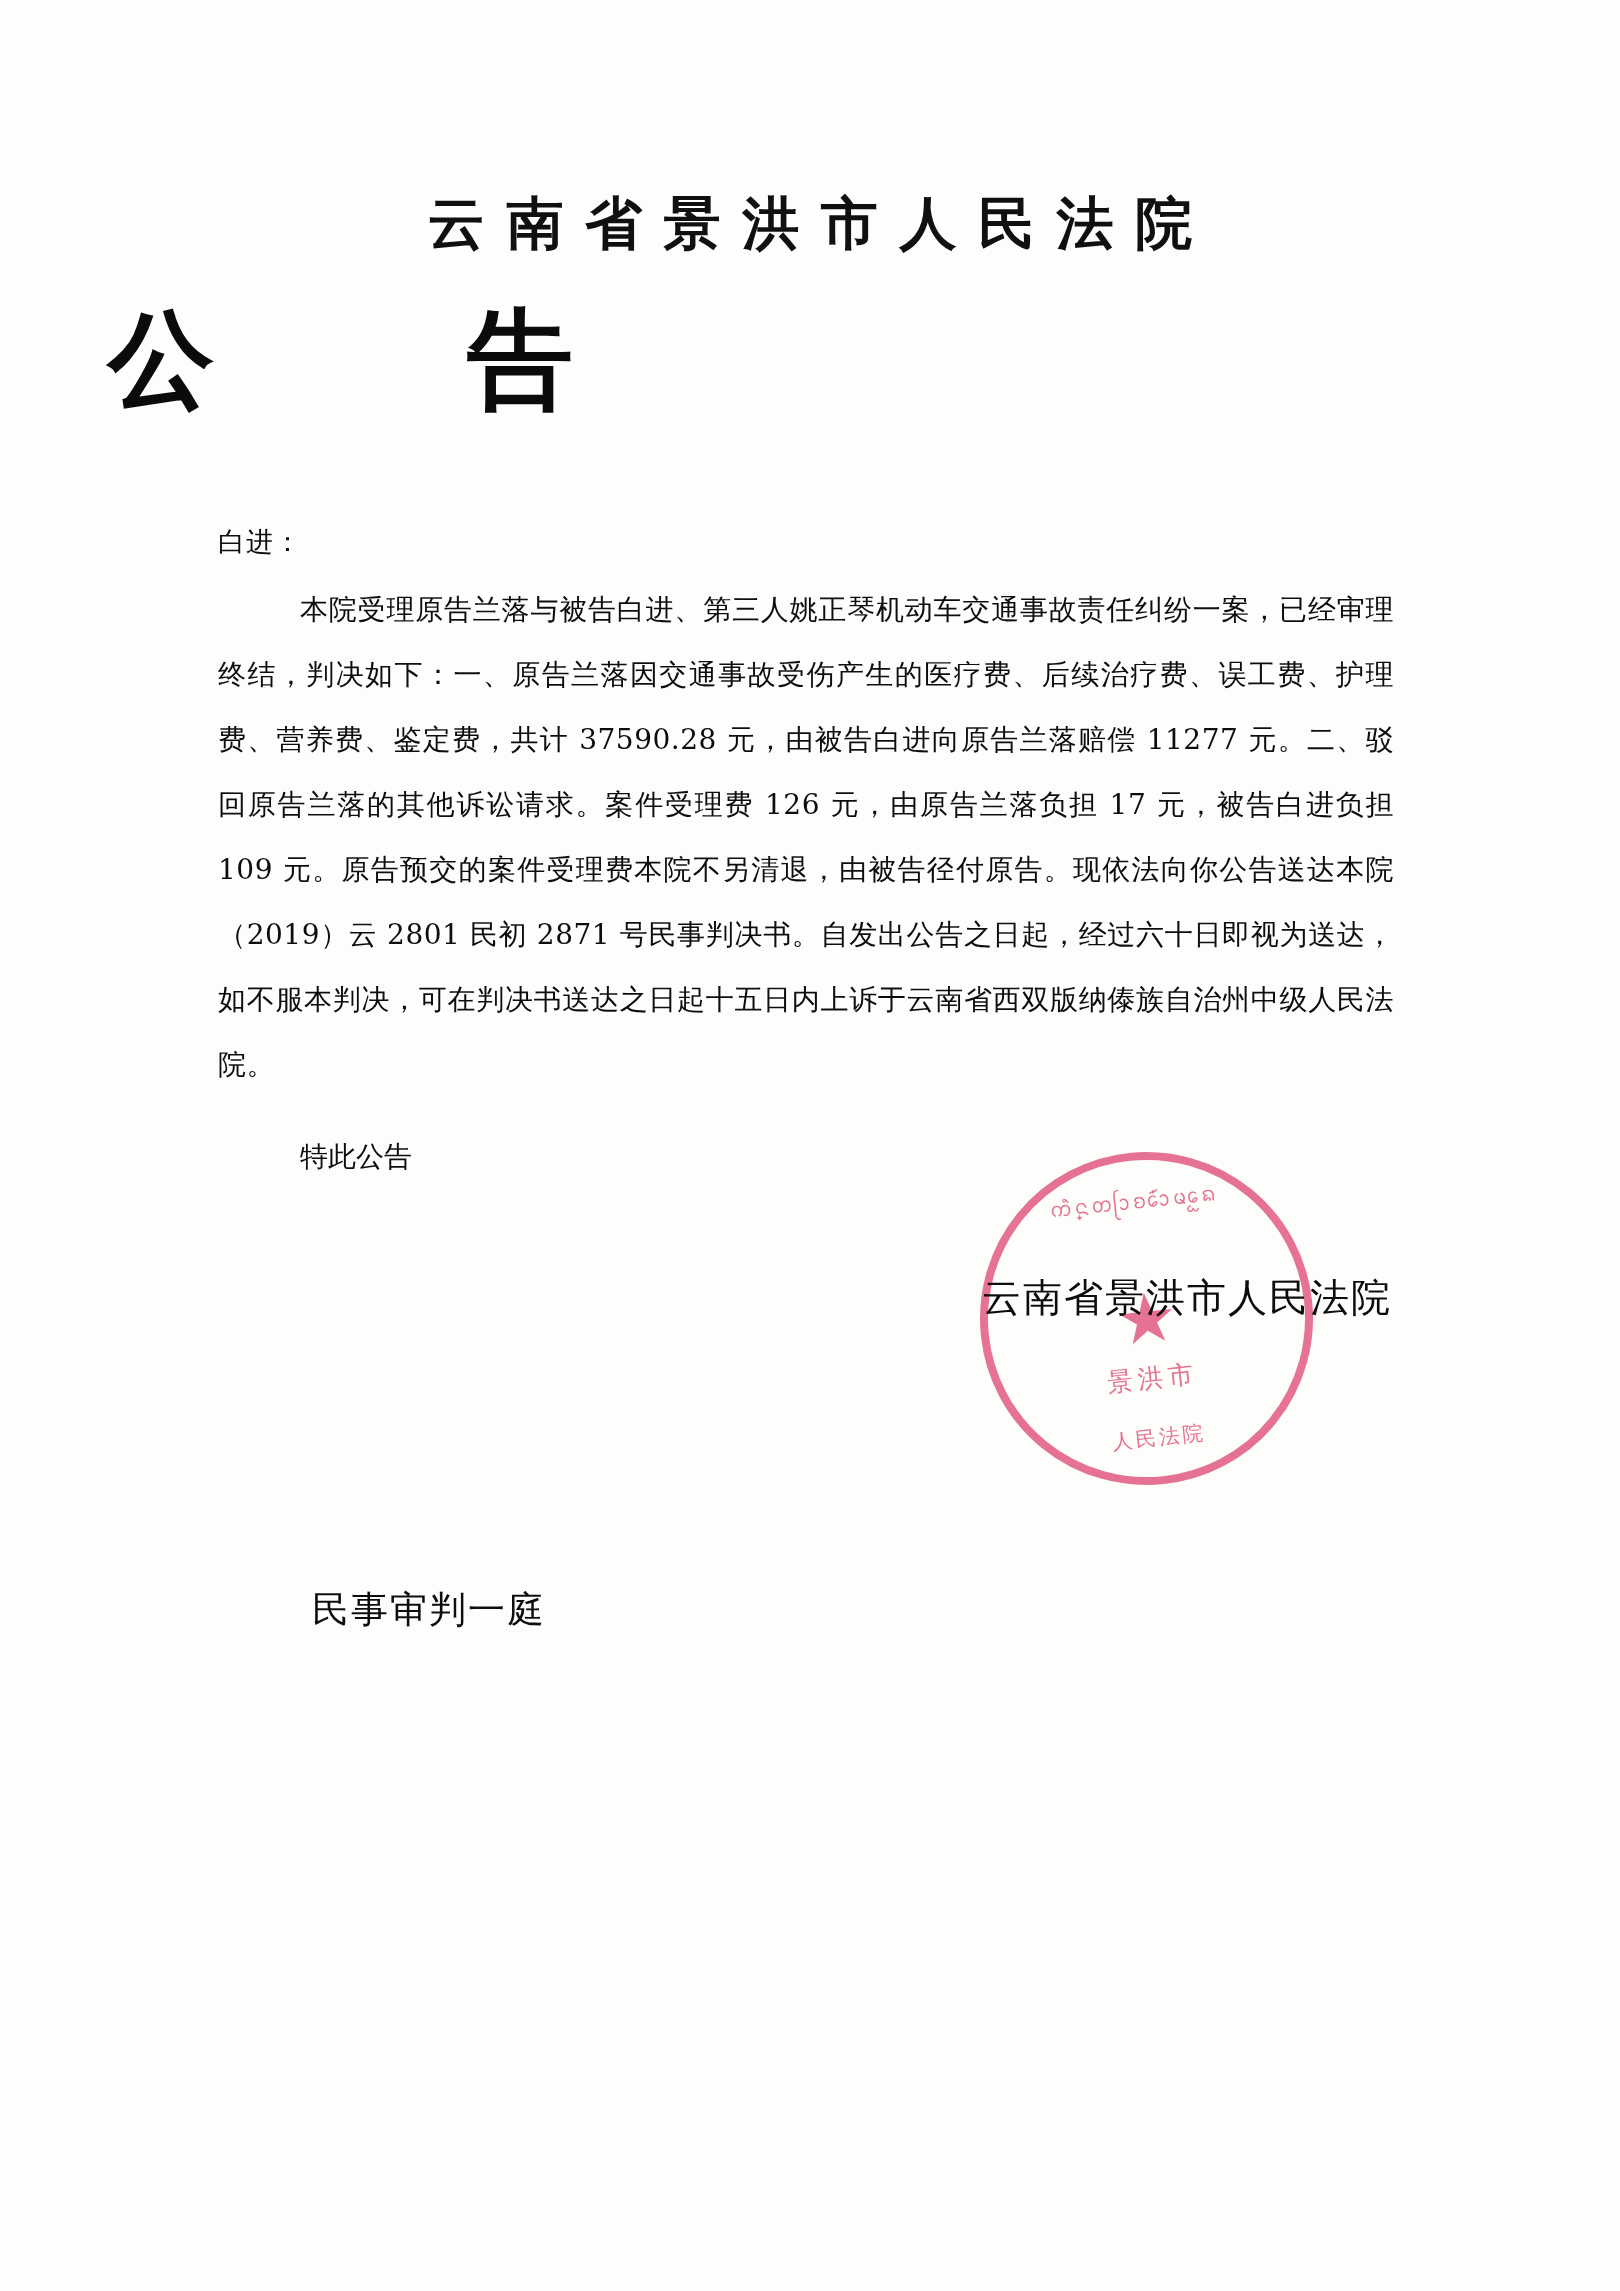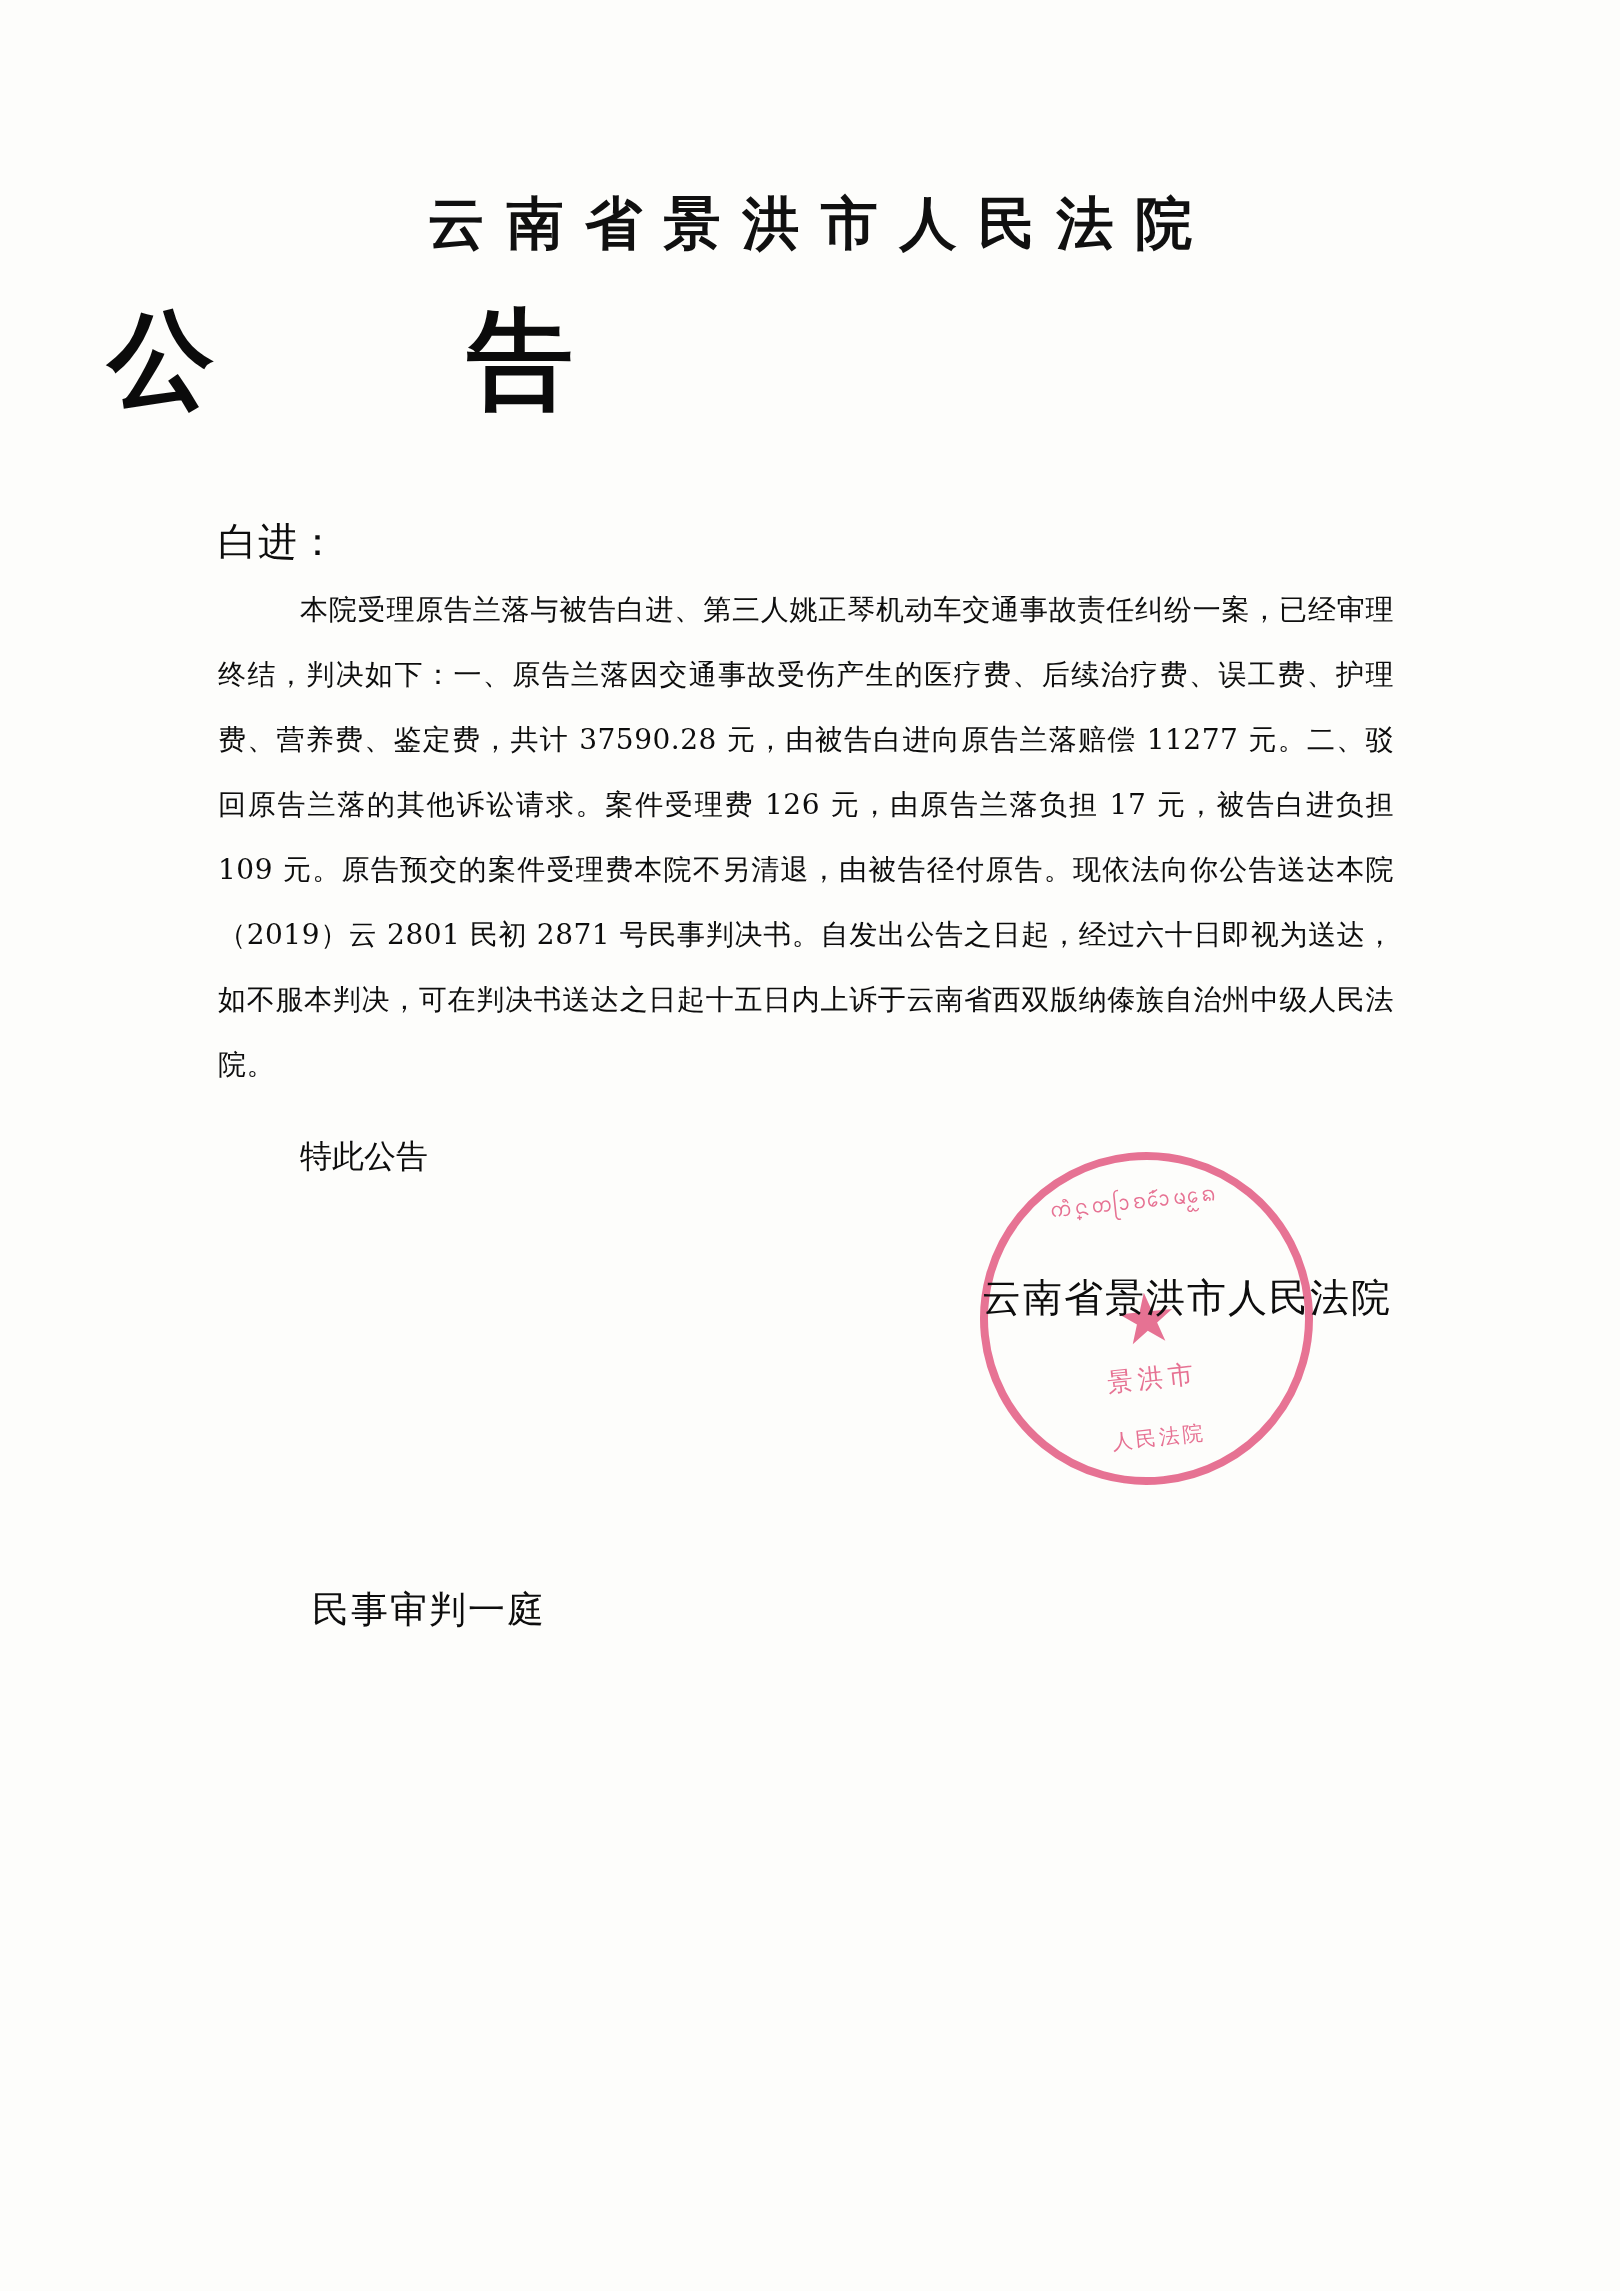--- a/index.html
+++ b/index.html
@@ -48,35 +48,35 @@
     font-family: "DejaVu Serif", "Liberation Serif", serif;
   }
   
   .body-block {
     position: absolute;
     top: 510px;
     left: 218px;
     width: 1176px;
   }
   .recipient {
-    font-size: 39px;
+    font-size: 27px;
     line-height: 63px;
     letter-spacing: 1px;
   }
   .para {
     font-size: 28px;
     line-height: 65px;
     text-align: justify;
     text-justify: inter-ideograph;
     letter-spacing: 0.5px;
     margin-top: 3.9px;
     text-indent: 82px;
   }
   .para-notice {
-    font-size: 32px;
+    font-size: 28px;
     line-height: 65px;
     margin-top: 27.4px;
     text-indent: 82px;
   }
   
   .sign-block {
     position: absolute;
     top: 1264px;
     left: 0;
     width: 1392px;

